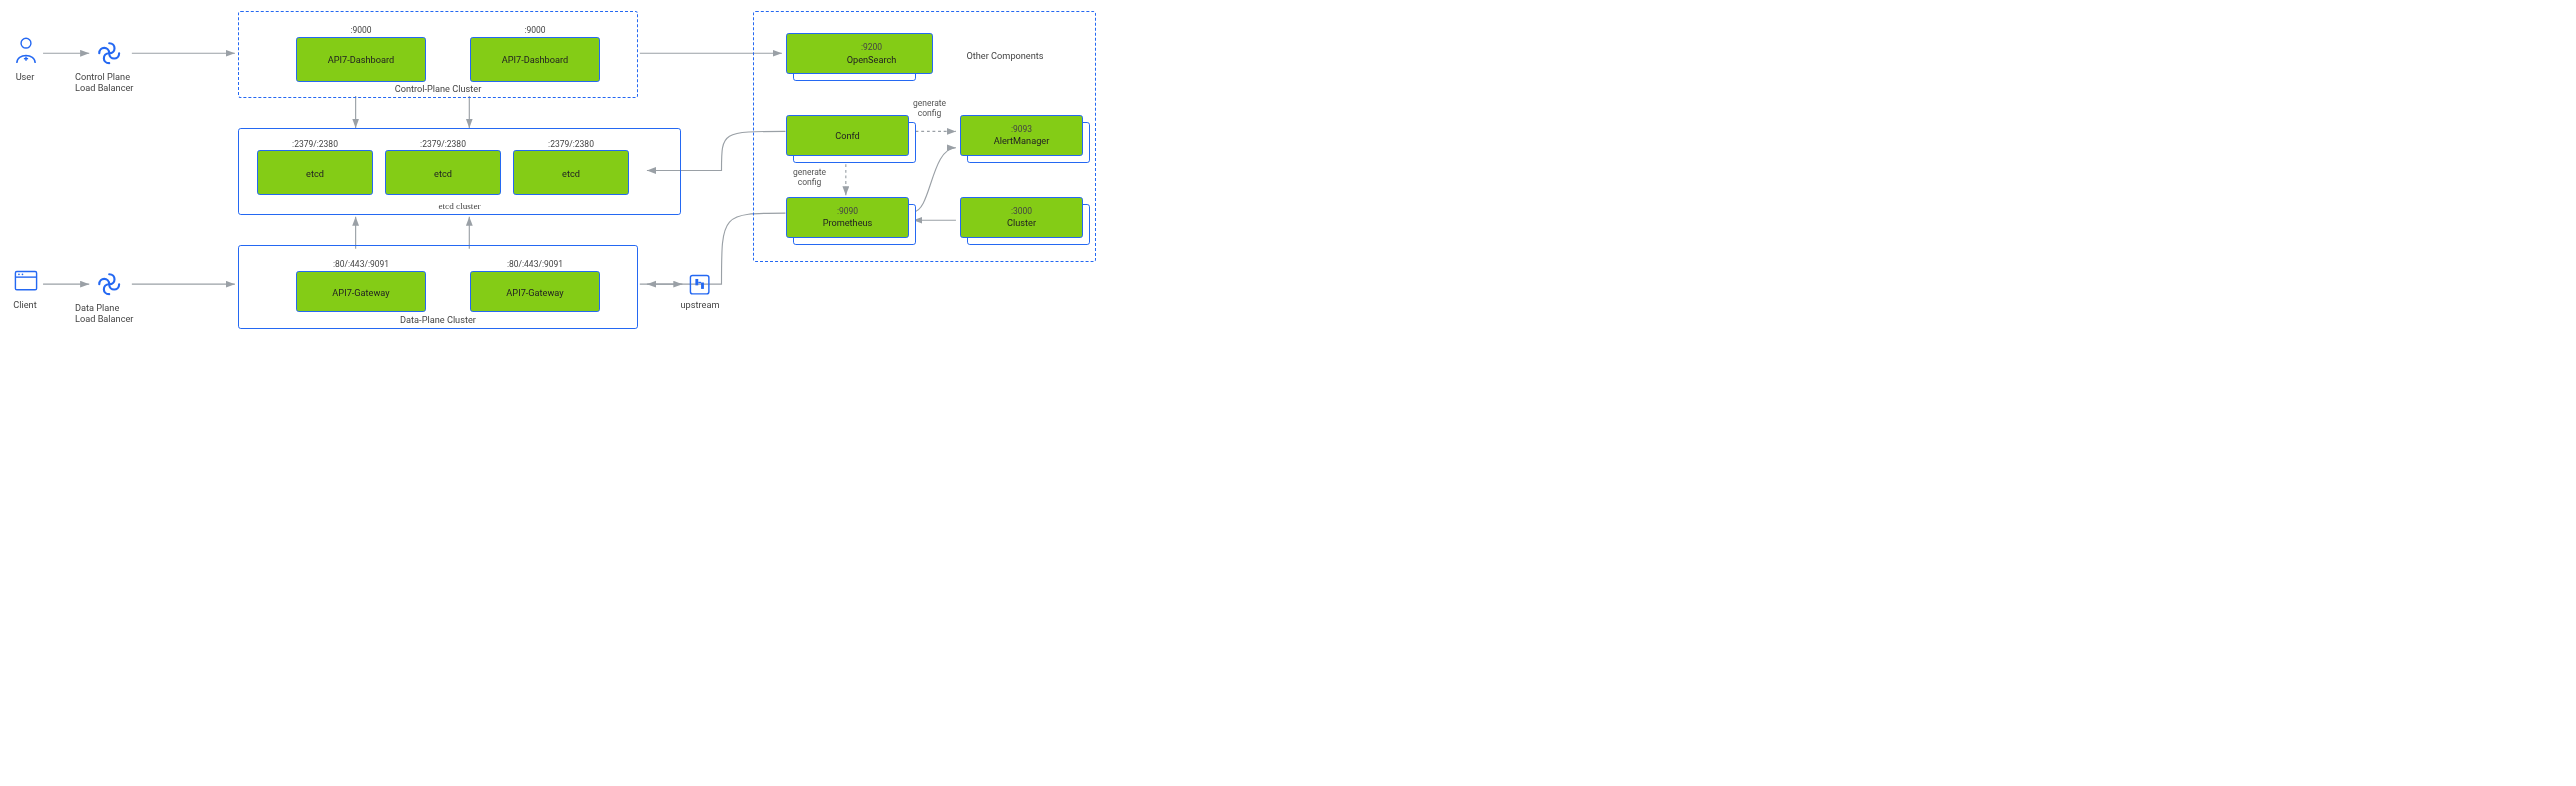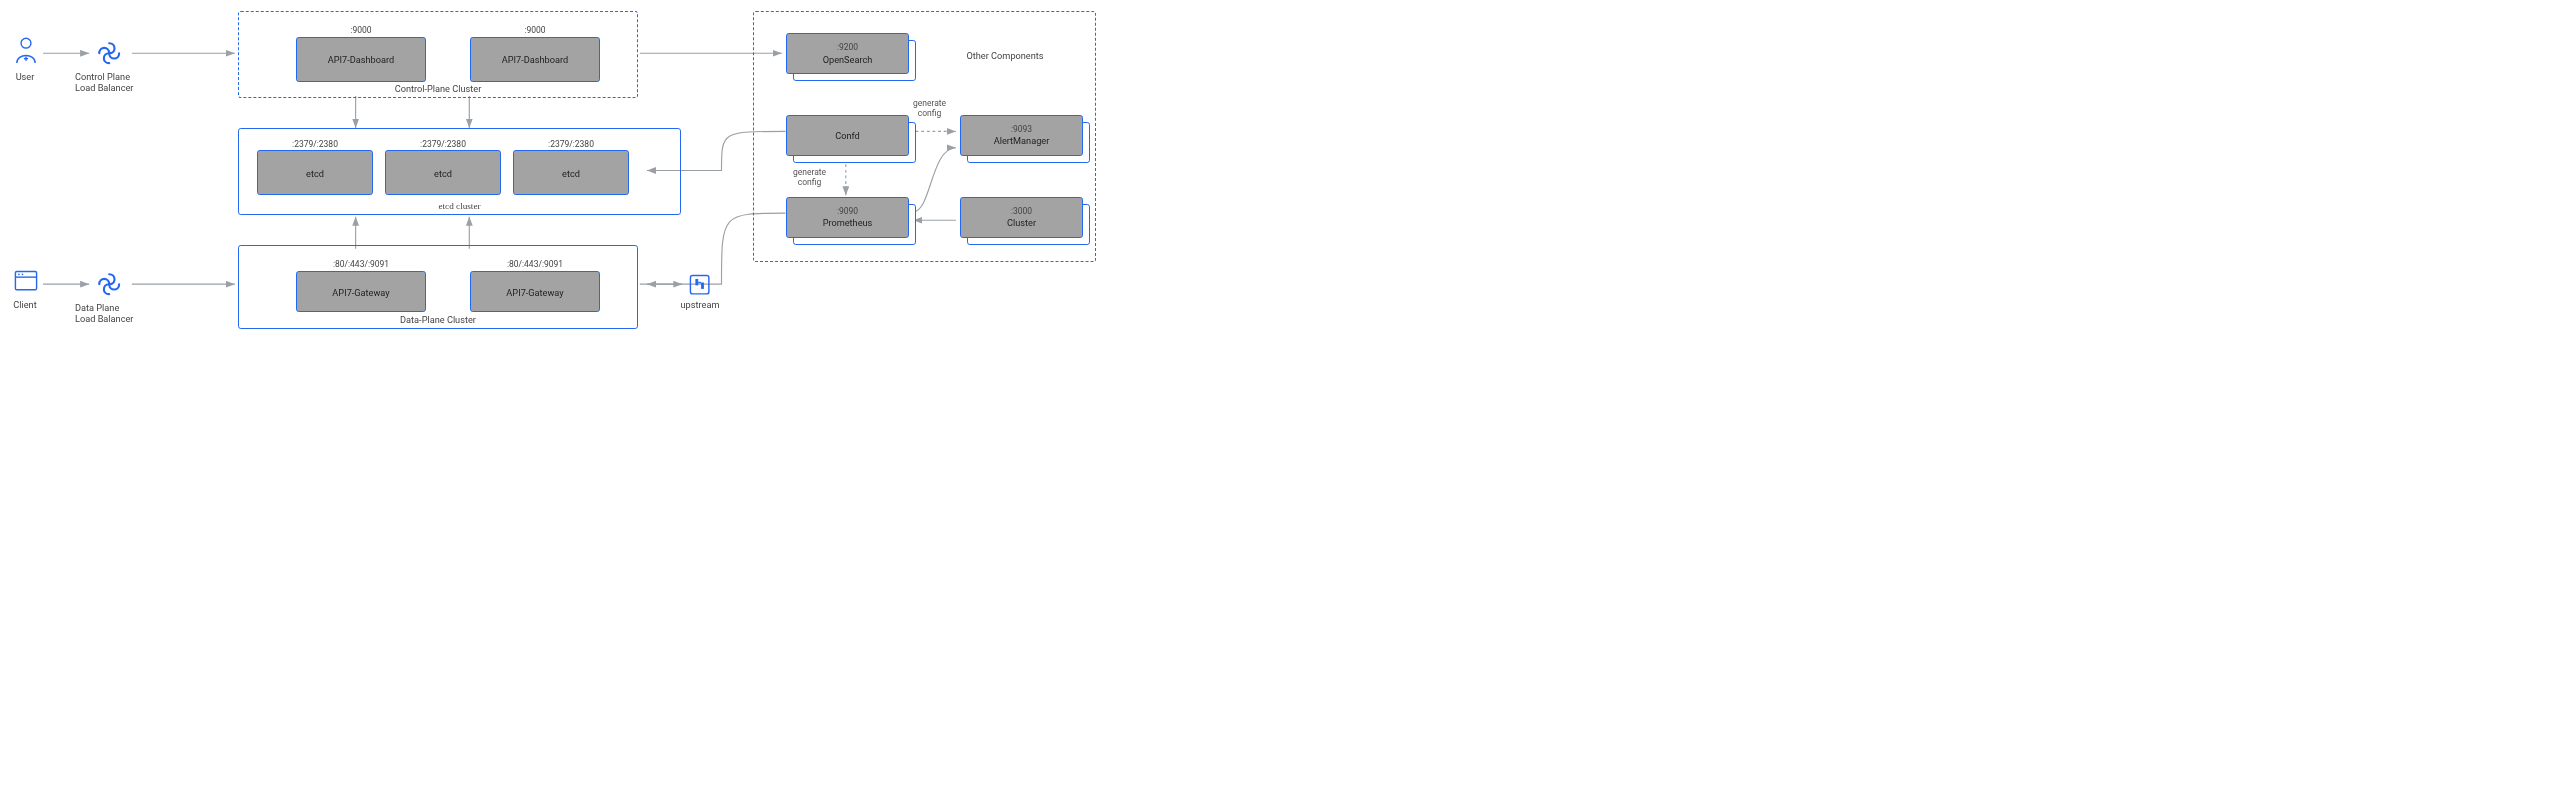--- a/index.html
+++ b/index.html
@@ -1,20 +1,20 @@
 <!DOCTYPE html>
 <html style="font-size:11.4px"><head>
 <meta charset="utf-8">
 <style>
   html, body { margin:0; padding:0; background:#fff; font-family:-apple-system,BlinkMacSystemFont,"Segoe UI",Roboto,Helvetica,Arial,sans-serif; }
   .diagram { position:relative; width:1102px; height:341px; transform-origin:top left; }
   .cluster { position:absolute; border:0.7px solid #2468F2; border-radius:2.8px; }
   .cluster.dashed { border:0.7px dashed #2468F2; }
   .cluster-label { font-size:9.2px; color:#444; text-align:center; padding:2.8px 0 1.4px; }
-  .node { position:absolute; border:0.7px solid #2468F2; border-radius:2.8px; background:#a3a3a3; display:flex; flex-direction:column; align-items:center; justify-content:center; }
+  .node { position:absolute; border:0.7px solid #2468F2; border-radius:2.8px; background:#84cc16; display:flex; flex-direction:column; align-items:center; justify-content:center; }
   .node .port { font-size:8.5px; color:#444; }
   .node .name { font-size:9.2px; color:#222; margin-top:1.4px; }
   .stack-back { position:absolute; border:0.7px solid #2468F2; border-radius:2.8px; background:#fff; }
   .small-label { position:absolute; font-size:9.2px; color:#444; text-align:center; width:100px; }
   .edge-label { position:absolute; font-size:8.5px; color:#555; text-align:center; }
   svg { shape-rendering:geometricPrecision; }
   .icon-user { stroke:#2468F2; fill:none; stroke-width:2; }
   .icon-browser { stroke:#2468F2; fill:none; stroke-width:2; }
   .icon-app { fill:#2468F2; }
   .icon-lb { stroke:#2468F2; fill:none; stroke-width:3; stroke-linecap:round; }
@@ -157,21 +157,21 @@
           <path d="M13,12 L17,12" stroke="#2468F2" stroke-width="2"></path>
         </g>
       </svg>
   </div>
   <div class="small-label" style="left:650px;top:299px;">upstream</div>
 
   <div class="cluster dashed" style="left:753px;top:10.7px;width:341px;height:249px;">
     <div class="cluster-label" style="position:absolute;top:36px;right:19px;width:142px;">Other  Components</div>
 
     <div class="stack-back" style="left:39px;top:28.4px;width:121px;height:39px;"></div>
-    <div class="node" style="left:32px;top:21.3px;width:121px;height:39px;">
+    <div class="node" style="left:32px;top:21.3px;width:121px;height:39px;padding-left:24px;">
       <div class="port">:9200</div>
       <div class="name">OpenSearch</div>
     </div>
 
     <div class="stack-back" style="left:39px;top:110px;width:121px;height:39px;"></div>
     <div class="node" style="left:32px;top:103px;width:121px;height:39px;">
       <div class="name">Confd</div>
     </div>
 
     <div class="stack-back" style="left:213px;top:110px;width:121px;height:39px;"></div>

